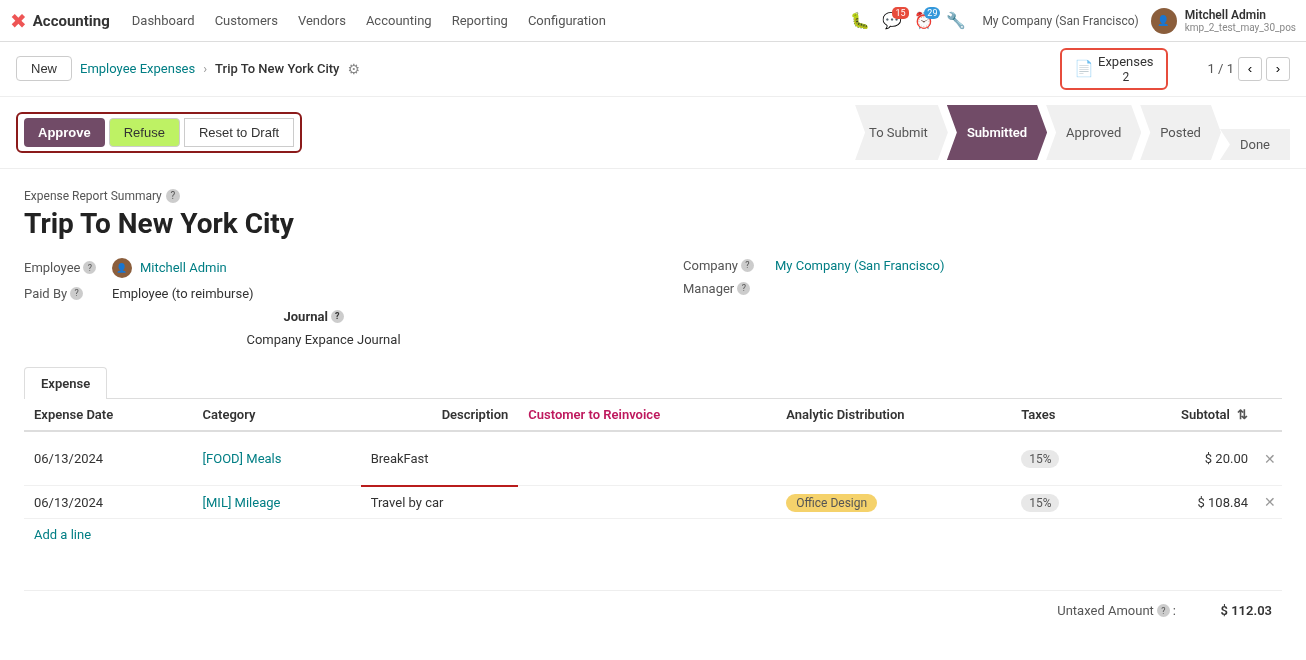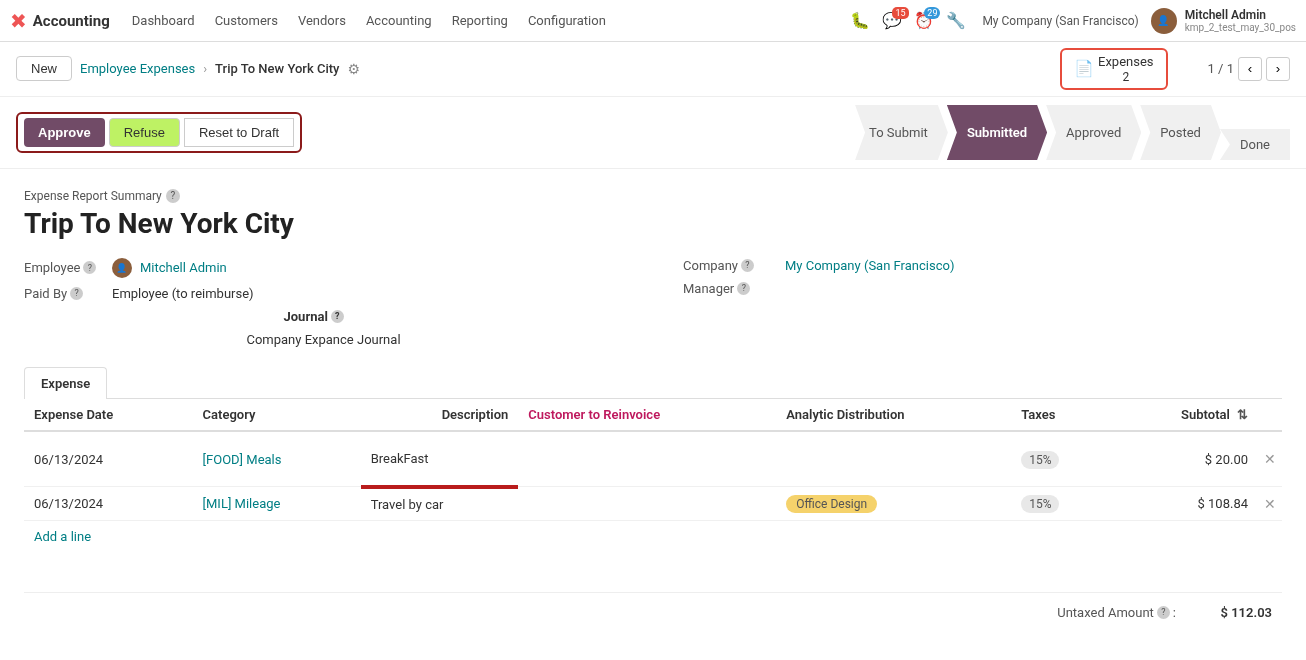--- a/index.html
+++ b/index.html
@@ -121,21 +121,21 @@
       <div style="display:flex;align-items:center;gap:8px;flex-direction:column;">
         <span style="font-weight:700;color:#333;font-size:13px;min-width:80px;display:flex;align-items:center;gap:3px;">
           <span>Journal</span>
           <span style="display:inline-flex;align-items:center;justify-content:center;width:13px;height:13px;border-radius:50%;background:#ccc;color:#333;font-size:9px;cursor:pointer;">?</span>
         </span>
         <span style="color:#333;font-size:13px;">Company Expance Journal</span>
       </div>
     </div>
 
     <div>
-      <div style="display:flex;align-items:center;gap:22px;margin-bottom:8px;">
+      <div style="display:flex;align-items:center;gap:12px;margin-bottom:8px;">
         <span style="color:#555;font-size:13px;min-width:80px;display:flex;align-items:center;gap:3px;">
           <span>Company</span>
           <span style="display:inline-flex;align-items:center;justify-content:center;width:13px;height:13px;border-radius:50%;background:#ccc;color:#555;font-size:9px;cursor:pointer;">?</span>
         </span>
         <span style="color:#017e84;font-size:13px;cursor:pointer;">My Company (San Francisco)</span>
       </div>
       <div style="display:flex;align-items:center;gap:8px;">
         <span style="color:#555;font-size:13px;min-width:80px;display:flex;align-items:center;gap:3px;">
           <span>Manager</span>
           <span style="display:inline-flex;align-items:center;justify-content:center;width:13px;height:13px;border-radius:50%;background:#ccc;color:#555;font-size:9px;cursor:pointer;">?</span>
@@ -165,21 +165,21 @@
           <span style="color:#555;font-size:13px;margin-left:4px;cursor:pointer;">⇅</span>
         </th>
         <th style="width:24px;border-bottom:2px solid #ddd;"></th>
       </tr>
     </thead>
     <tbody>
 
       <tr>
         <td style="padding:8px 10px;font-size:13px;border-bottom:1px solid #f0f0f0;">06/13/2024</td>
         <td style="padding:8px 10px;font-size:13px;border-bottom:1px solid #f0f0f0;"><span style="color:#017e84;cursor:pointer;">[FOOD] Meals</span></td>
-        <td style="padding:19px 10px;font-size:13px;border-bottom:4px solid #b91c1c;">BreakFast</td>
+        <td style="padding:19px 10px;font-size:13px;border-bottom:2px solid #b91c1c;">BreakFast</td>
         <td style="padding:8px 10px;font-size:13px;border-bottom:1px solid #f0f0f0;"></td>
         <td style="padding:8px 10px;font-size:13px;border-bottom:1px solid #f0f0f0;"></td>
         <td style="padding:8px 10px;font-size:13px;border-bottom:1px solid #f0f0f0;">
           <span style="background:#e8e8e8;color:#555;border-radius:10px;padding:2px 8px;font-size:12px;">15%</span>
         </td>
         <td style="padding:8px 10px;font-size:13px;border-bottom:1px solid #f0f0f0;text-align:right;">$ 20.00</td>
         <td style="padding:8px 6px;border-bottom:1px solid #f0f0f0;"><span style="color:#999;cursor:pointer;font-size:14px;">✕</span></td>
       </tr>
 
       <tr>

